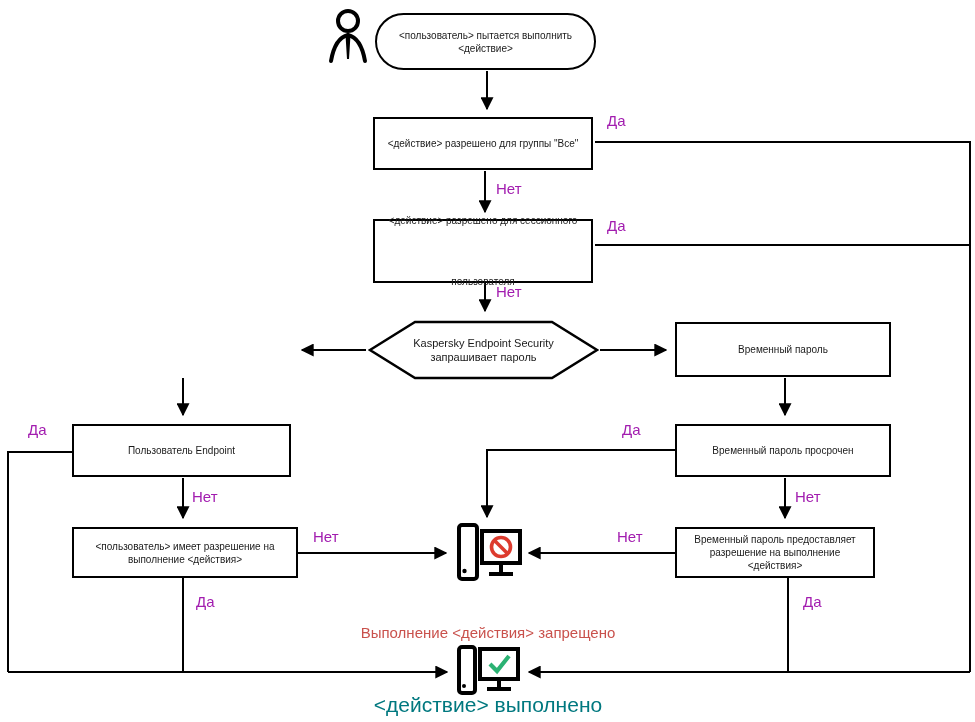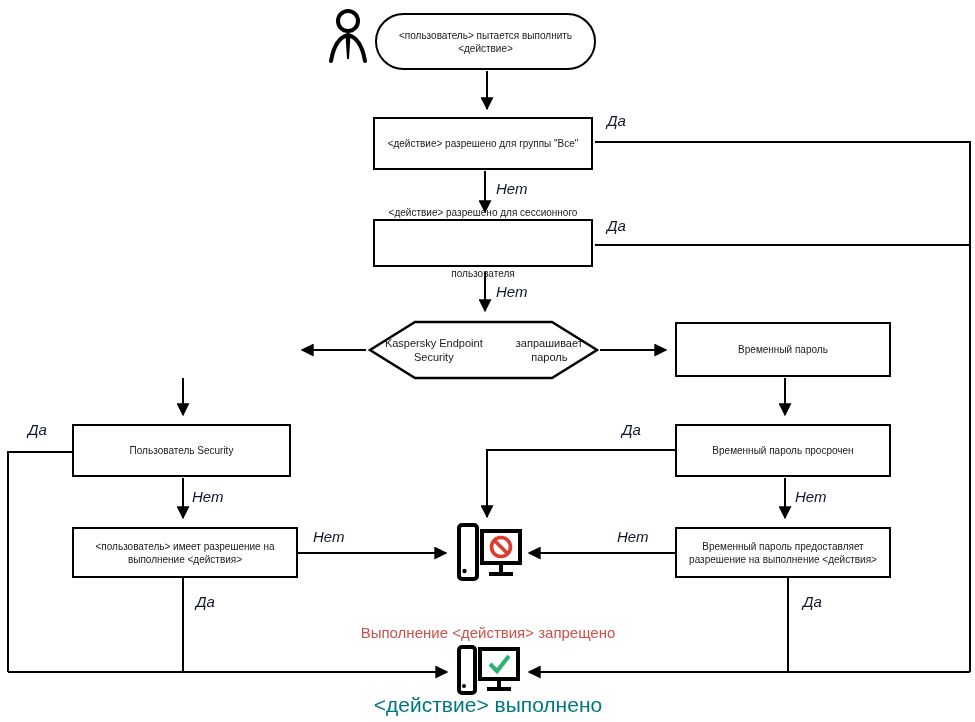--- a/index.html
+++ b/index.html
@@ -10,34 +10,34 @@
   }
   #connectors{position:absolute;left:0;top:0;width:975px;height:722px;}
   .node{
     position:absolute;border:2px solid #000;background:#fff;
     display:flex;flex-direction:column;align-items:center;justify-content:center;
     text-align:center;font-size:10px;line-height:1.3;padding:2px 6px;box-sizing:border-box;
   }
   .node span{display:block;}
   #n-start{left:375px;top:13px;width:221px;height:57px;border-radius:29px;}
   #n-allowed-all{left:373px;top:117px;width:220px;height:53px;}
-  #n-allowed-session{left:373px;top:219px;width:220px;height:48px;gap:48px;}
+  #n-allowed-session{left:373px;top:219px;width:220px;height:64px;gap:48px;}
   #n-credentials{left:72px;top:322px;width:219px;height:55px;}
   #n-temp-password{left:675px;top:322px;width:216px;height:55px;}
   #n-kladmin{left:72px;top:424px;width:219px;height:53px;}
   #n-temp-expired{left:675px;top:424px;width:216px;height:53px;}
   #n-user-permission{left:72px;top:527px;width:226px;height:51px;}
-  #n-temp-grants{left:675px;top:527px;width:216px;height:51px;}
+  #n-temp-grants{left:675px;top:527px;width:200px;height:51px;}
   #n-hex{position:absolute;left:368px;top:319px;width:231px;height:62px;}
   #n-hex .hex-text{
     position:absolute;left:0;top:0;width:100%;height:100%;
-    display:flex;flex-direction:row;align-items:center;justify-content:center;
+    display:flex;flex-direction:column;align-items:center;justify-content:center;
     text-align:center;font-size:11px;line-height:1.3;
   }
-  .edge-label{position:absolute;font-size:15px;color:#0f172a;font-style:italic;}
+  .edge-label{position:absolute;font-size:15px;color:#a21caf;}
   #lbl-all-yes{left:607px;top:112px;}
   #lbl-all-no{left:496px;top:180px;}
   #lbl-session-yes{left:607px;top:217px;}
   #lbl-session-no{left:496px;top:283px;}
   #lbl-kladmin-yes{left:28px;top:421px;}
   #lbl-kladmin-no{left:192px;top:488px;}
   #lbl-expired-yes{left:622px;top:421px;}
   #lbl-expired-no{left:795px;top:488px;}
   #lbl-userperm-no{left:313px;top:528px;}
   #lbl-tempperm-no{left:617px;top:528px;}
@@ -119,21 +119,21 @@
       <span>запрашивает пароль</span>
     </div>
   </div>
 
 
   <div class="node" id="n-temp-password">
     <span>Временный пароль</span>
   </div>
 
   <div class="node" id="n-kladmin">
-    <span>Пользователь Security</span>
+    <span>Пользователь Endpoint</span>
   </div>
 
   <div class="node" id="n-temp-expired">
     <span>Временный пароль просрочен</span>
   </div>
 
   <div class="node" id="n-user-permission">
     <span>&lt;пользователь&gt; имеет разрешение на</span>
     <span>выполнение &lt;действия&gt;</span>
   </div>

